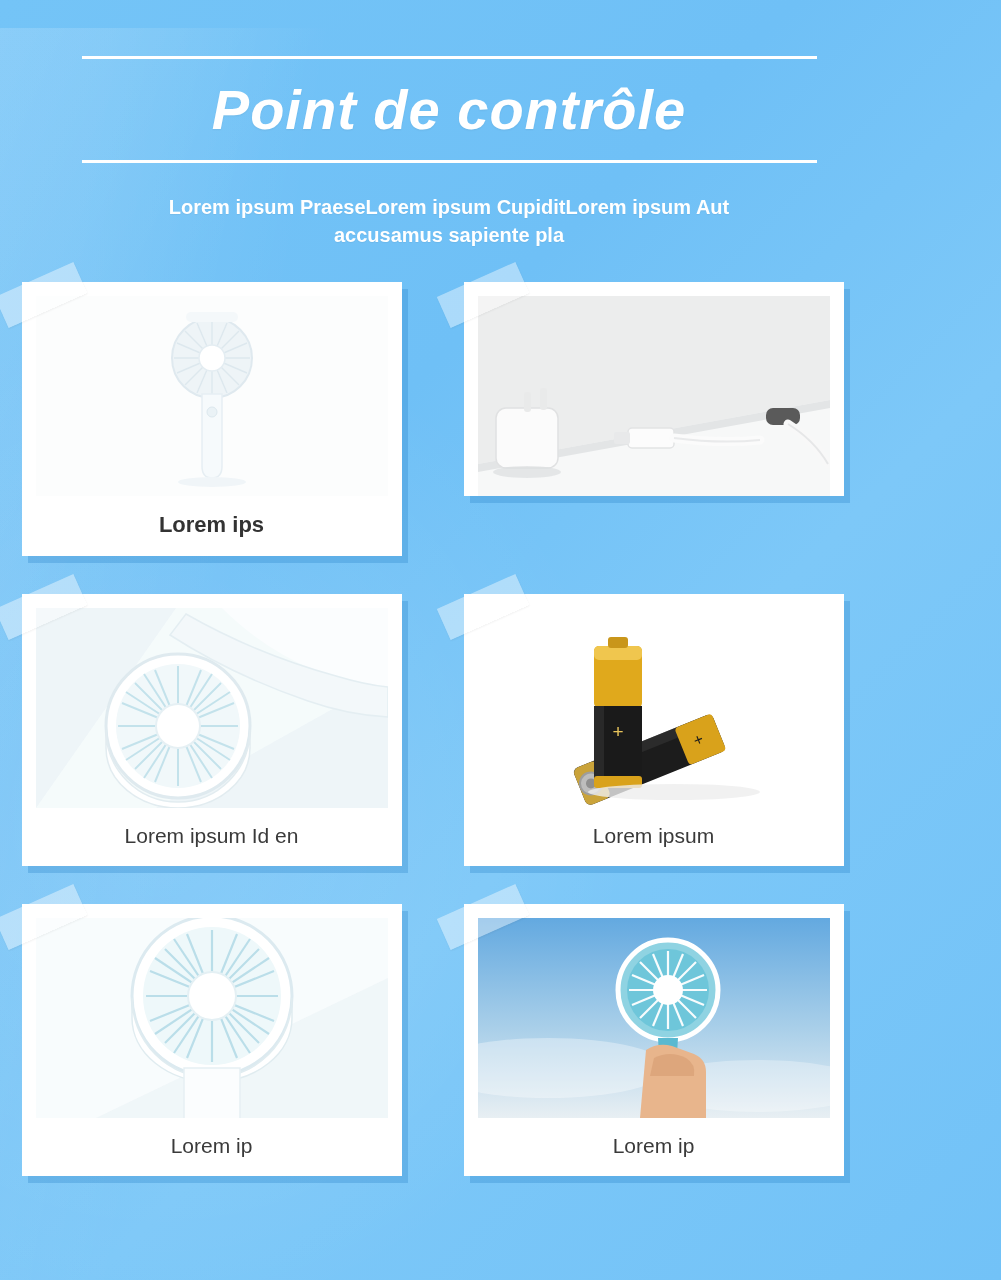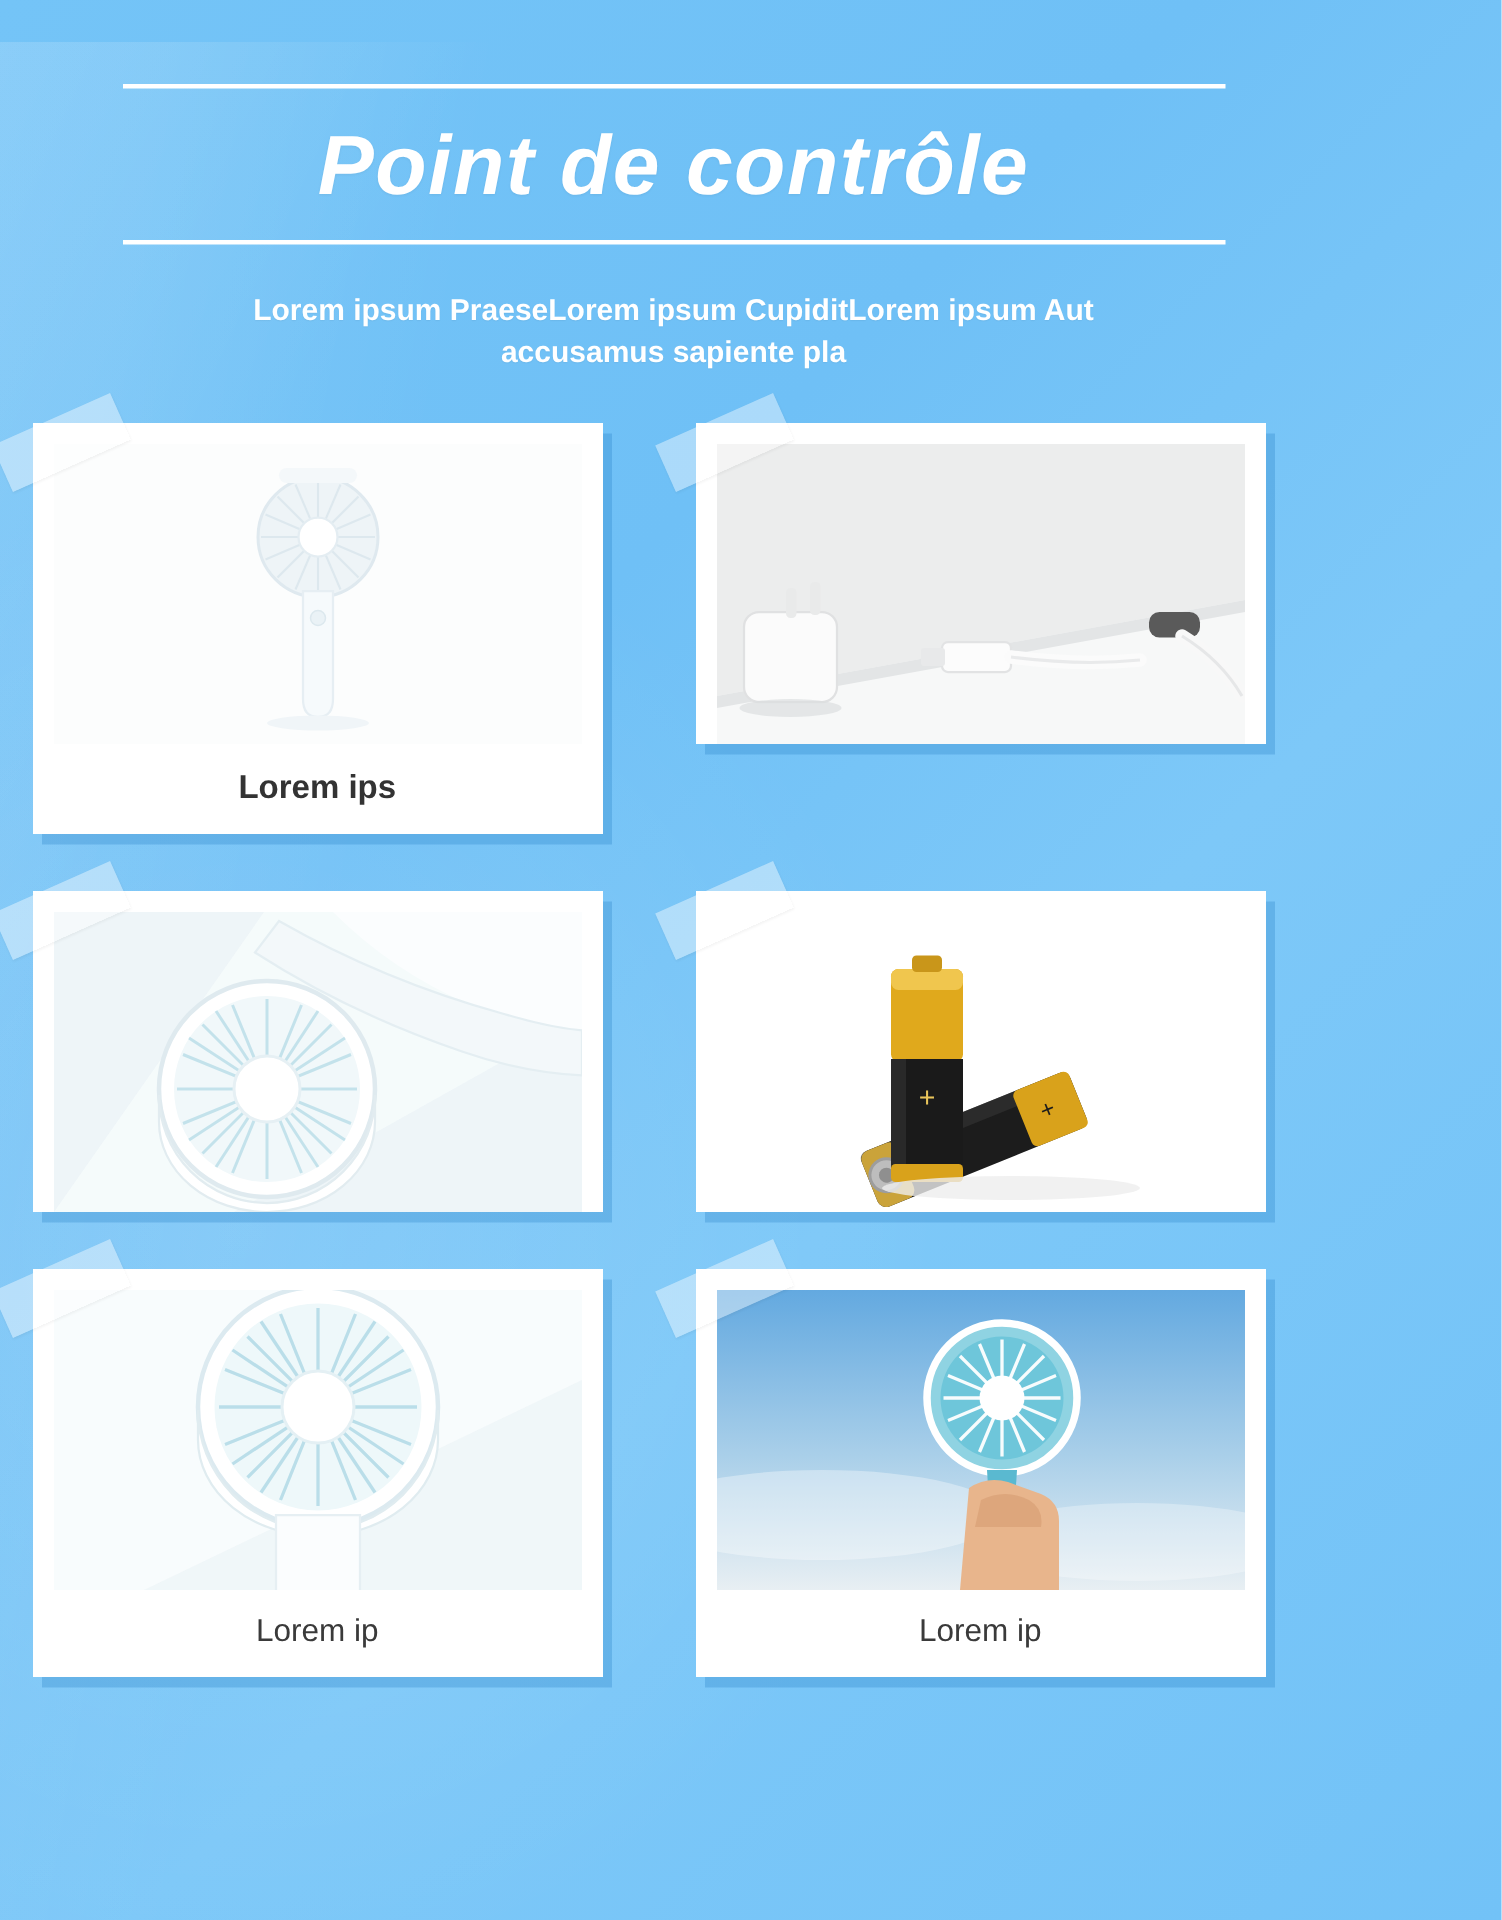--- a/index.html
+++ b/index.html
@@ -222,20 +222,21 @@
                 <line x1="-52" y1="-34" x2="52" y2="34"></line>
                   <line x1="-52" y1="34" x2="52" y2="-34"></line>
                 <line x1="-34" y1="-52" x2="34" y2="52"></line>
                   <line x1="-34" y1="52" x2="34" y2="-52"></line>
               </g>
               <circle cx="0" cy="0" r="22" fill="#ffffff" stroke="#e6f0f4" stroke-width="2"></circle>
               <path d="M-72 4 a72 72 0 0 0 144 0 l0 18 a72 60 0 0 1 -144 0 z" fill="#ffffff" stroke="#e2ecf0" stroke-width="1.5"></path>
             </g>
           </svg>
         </div>
+        <div class="caption">Lorem ipsum Id en</div>
       </div>
     </div>
 
     <div class="card-wrap">
       <div class="tape"></div>
       <div class="card">
         <div class="photo">
           <svg viewBox="0 0 352 200" preserveAspectRatio="xMidYMid meet">
             <rect x="0" y="0" width="352" height="200" fill="#ffffff"></rect>
 
@@ -254,20 +255,21 @@
               <rect x="-24" y="0" width="48" height="14" rx="5" fill="#f0c64e"></rect>
               <rect x="-10" y="-9" width="20" height="11" rx="3" fill="#c9961a"></rect>
               <rect x="-24" y="60" width="48" height="74" fill="#1a1a1a"></rect>
               <rect x="-24" y="60" width="10" height="74" fill="#3b3b3b" opacity="0.45"></rect>
               <rect x="-24" y="130" width="48" height="12" rx="3" fill="#d9a21b"></rect>
               <text x="0" y="92" font-size="19" fill="#e8c45b" text-anchor="middle" font-family="Liberation Sans, sans-serif">+</text>
             </g>
             <ellipse cx="196" cy="184" rx="86" ry="8" fill="#ededed" opacity="0.8"></ellipse>
           </svg>
         </div>
+        <div class="caption">Lorem ipsum</div>
       </div>
     </div>
 
     <div class="card-wrap">
       <div class="tape"></div>
       <div class="card">
         <div class="photo">
           <svg viewBox="0 0 352 200" preserveAspectRatio="xMidYMid slice">
             <rect x="0" y="0" width="352" height="200" fill="#f0f7f9"></rect>
             <path d="M0 0 L352 0 L352 60 L60 200 L0 200 Z" fill="#f8fcfd" opacity="0.9"></path>

